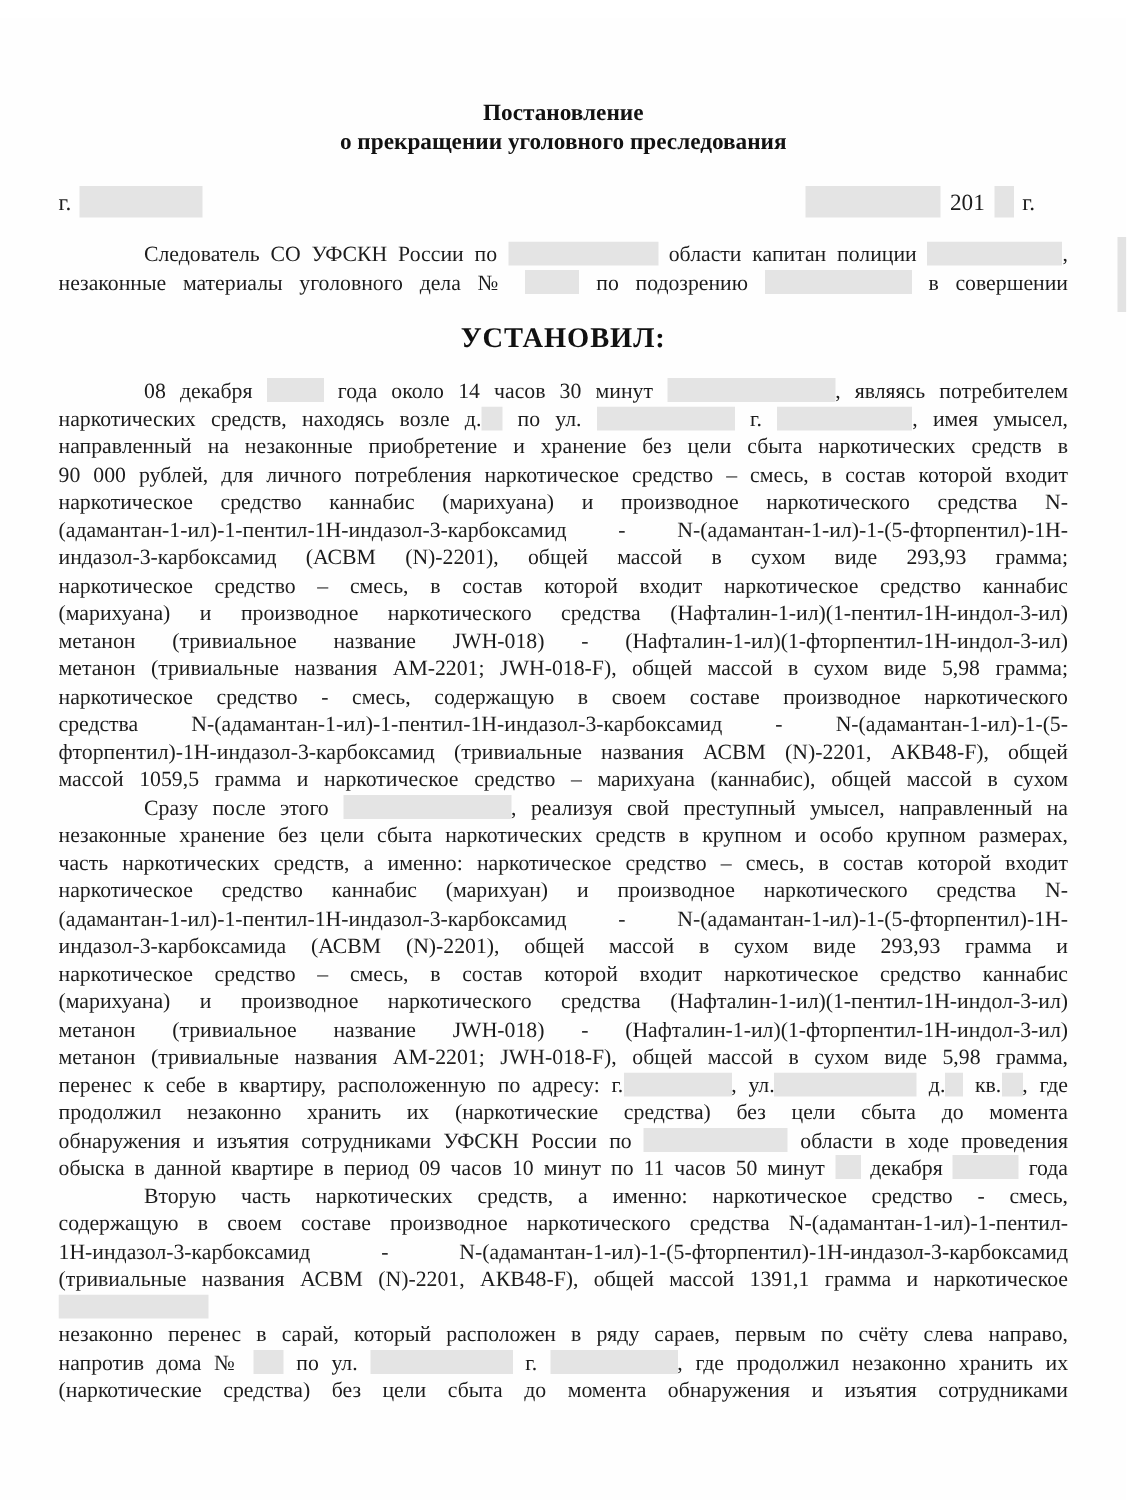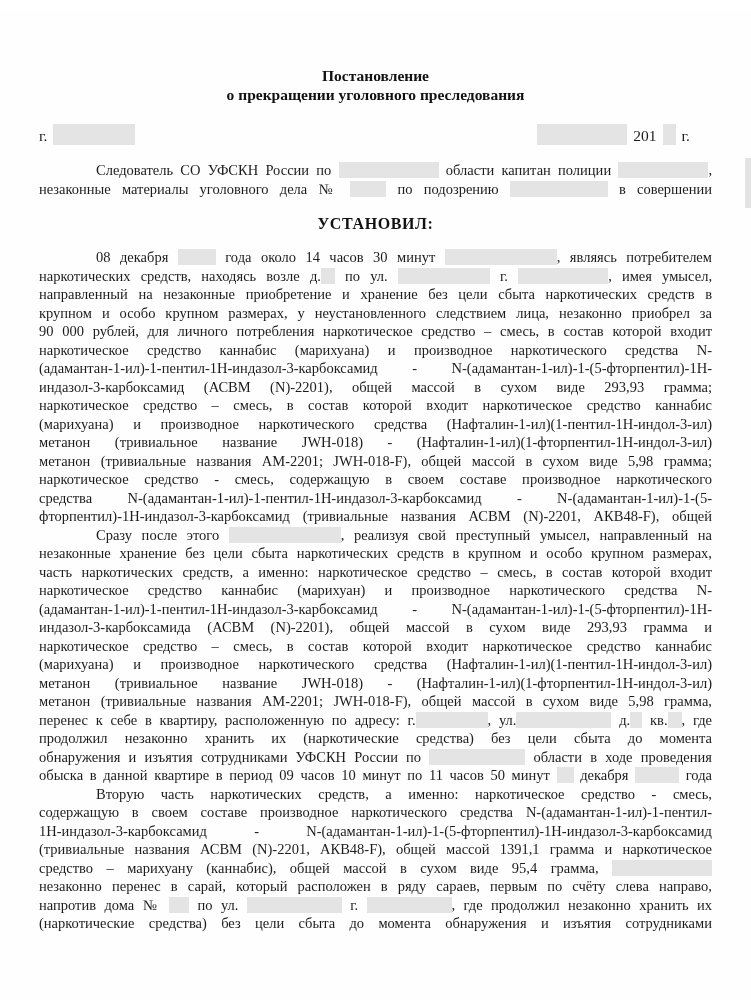--- a/index.html
+++ b/index.html
@@ -22,21 +22,21 @@
   .date-left,.date-right{display:flex;align-items:flex-end;gap:6px;}
   .date-right{margin-right:22px;padding-left:18px;}
   .redact{
     display:inline-block;height:16px;vertical-align:-3px;
     background:#e4e4e4;
   }
   .date-row .redact{height:21px;vertical-align:-4px;}
   .doc-body{margin-top:16px;font-size:14.5px;}
   .para{margin:0;}
   .ustanovil{
-    text-align:center;font-weight:bold;font-size:16px;
+    text-align:center;font-weight:bold;font-size:19px;
     margin-top:17px;letter-spacing:0.6px;color:#111;
   }
   .body-block{margin-top:15px;}
   .line{
     text-align:justify;
     text-align-last:justify;
     height:18.5px;line-height:18.5px;
     overflow:hidden;
     word-spacing:0.5px;
   }
@@ -78,32 +78,32 @@
           <div class="line"><span>Следователь СО УФСКН России по </span><span class="redact" style="width: 100px; background: rgb(228, 228, 228);"></span><span> области капитан полиции </span><span class="redact" style="width: 90px; background: rgb(228, 228, 228);"></span><span>,</span></div>
           <div class="line"><span>незаконные материалы уголовного дела № </span><span class="redact" style="width: 36px; background: rgb(228, 228, 228);"></span><span> по подозрению </span><span class="redact" style="width: 98px; background: rgb(228, 228, 228);"></span><span> в совершении</span></div>
         </div>
       </div>
     <div class="ustanovil">УСТАНОВИЛ:</div>
     <div class="body-block" id="body-slot">
         <div class="para indent">
           <div class="line"><span>08 декабря </span><span class="redact" style="width: 38px; background: rgb(228, 228, 228);"></span><span> года около 14 часов 30 минут </span><span class="redact" style="width: 112px; background: rgb(228, 228, 228);"></span><span>, являясь потребителем</span></div>
           <div class="line"><span>наркотических средств, находясь возле д.</span><span class="redact" style="width: 14px; background: rgb(228, 228, 228);"></span><span> по ул. </span><span class="redact" style="width: 92px; background: rgb(228, 228, 228);"></span><span> г. </span><span class="redact" style="width: 90px; background: rgb(228, 228, 228);"></span><span>, имея умысел,</span></div>
           <div class="line"><span>направленный на незаконные приобретение и хранение без цели сбыта наркотических средств в</span></div>
-          <div class="line"><span>крупном и особо крупном размерах, у неустановленного следствием лица, незаконно приобрел за</span></div>
           <div class="line"><span>90 000 рублей, для личного потребления наркотическое средство – смесь, в состав которой входит</span></div>
           <div class="line"><span>наркотическое средство каннабис (марихуана) и производное наркотического средства N-</span></div>
           <div class="line"><span>(адамантан-1-ил)-1-пентил-1Н-индазол-3-карбоксамид - N-(адамантан-1-ил)-1-(5-фторпентил)-1Н-</span></div>
           <div class="line"><span>индазол-3-карбоксамид (АСВМ (N)-2201), общей массой в сухом виде 293,93 грамма;</span></div>
           <div class="line"><span>наркотическое средство – смесь, в состав которой входит наркотическое средство каннабис</span></div>
           <div class="line"><span>(марихуана) и производное наркотического средства (Нафталин-1-ил)(1-пентил-1Н-индол-3-ил)</span></div>
           <div class="line"><span>метанон (тривиальное название JWH-018) - (Нафталин-1-ил)(1-фторпентил-1Н-индол-3-ил)</span></div>
           <div class="line"><span>метанон (тривиальные названия АМ-2201; JWH-018-F), общей массой в сухом виде 5,98 грамма;</span></div>
           <div class="line"><span>наркотическое средство - смесь, содержащую в своем составе производное наркотического</span></div>
           <div class="line"><span>средства N-(адамантан-1-ил)-1-пентил-1Н-индазол-3-карбоксамид - N-(адамантан-1-ил)-1-(5-</span></div>
           <div class="line"><span>фторпентил)-1Н-индазол-3-карбоксамид (тривиальные названия АСВМ (N)-2201, АКВ48-F), общей</span></div>
+          <div class="line"><span>массой 1059,5 грамма и наркотическое средство – марихуана (каннабис), общей массой в сухом</span></div>
         </div>
         <div class="para indent">
           <div class="line"><span>Сразу после этого </span><span class="redact" style="width: 112px; background: rgb(228, 228, 228);"></span><span>, реализуя свой преступный умысел, направленный на</span></div>
           <div class="line"><span>незаконные хранение без цели сбыта наркотических средств в крупном и особо крупном размерах,</span></div>
           <div class="line"><span>часть наркотических средств, а именно: наркотическое средство – смесь, в состав которой входит</span></div>
           <div class="line"><span>наркотическое средство каннабис (марихуан) и производное наркотического средства N-</span></div>
           <div class="line"><span>(адамантан-1-ил)-1-пентил-1Н-индазол-3-карбоксамид - N-(адамантан-1-ил)-1-(5-фторпентил)-1Н-</span></div>
           <div class="line"><span>индазол-3-карбоксамида (АСВМ (N)-2201), общей массой в сухом виде 293,93 грамма и</span></div>
           <div class="line"><span>наркотическое средство – смесь, в состав которой входит наркотическое средство каннабис</span></div>
           <div class="line"><span>(марихуана) и производное наркотического средства (Нафталин-1-ил)(1-пентил-1Н-индол-3-ил)</span></div>
@@ -112,21 +112,21 @@
           <div class="line"><span>перенес к себе в квартиру, расположенную по адресу: г.</span><span class="redact" style="width: 72px; background: rgb(228, 228, 228);"></span><span>, ул.</span><span class="redact" style="width: 95px; background: rgb(228, 228, 228);"></span><span> д.</span><span class="redact" style="width: 12px; background: rgb(228, 228, 228);"></span><span> кв.</span><span class="redact" style="width: 14px; background: rgb(228, 228, 228);"></span><span>, где</span></div>
           <div class="line"><span>продолжил незаконно хранить их (наркотические средства) без цели сбыта до момента</span></div>
           <div class="line"><span>обнаружения и изъятия сотрудниками УФСКН России по </span><span class="redact" style="width: 96px; background: rgb(228, 228, 228);"></span><span> области в ходе проведения</span></div>
           <div class="line"><span>обыска в данной квартире в период 09 часов 10 минут по 11 часов 50 минут </span><span class="redact" style="width: 17px; background: rgb(228, 228, 228);"></span><span> декабря </span><span class="redact" style="width: 44px; background: rgb(228, 228, 228);"></span><span> года</span></div>
         </div>
         <div class="para indent">
           <div class="line"><span>Вторую часть наркотических средств, а именно: наркотическое средство - смесь,</span></div>
           <div class="line"><span>содержащую в своем составе производное наркотического средства N-(адамантан-1-ил)-1-пентил-</span></div>
           <div class="line"><span>1Н-индазол-3-карбоксамид - N-(адамантан-1-ил)-1-(5-фторпентил)-1Н-индазол-3-карбоксамид</span></div>
           <div class="line"><span>(тривиальные названия АСВМ (N)-2201, АКВ48-F), общей массой 1391,1 грамма и наркотическое</span></div>
-          <div class="line"><span>средство – марихуану (каннабис), общей массой в сухом виде 95,4 грамма, </span><span class="redact" style="width: 100px; background: rgb(228, 228, 228);"></span></div>
+          <div class="line"><span class="redact" style="width: 100px; background: rgb(228, 228, 228);"></span></div>
           <div class="line"><span>незаконно перенес в сарай, который расположен в ряду сараев, первым по счёту слева направо,</span></div>
           <div class="line"><span>напротив дома № </span><span class="redact" style="width: 20px; background: rgb(228, 228, 228);"></span><span> по ул. </span><span class="redact" style="width: 95px; background: rgb(228, 228, 228);"></span><span> г. </span><span class="redact" style="width: 85px; background: rgb(228, 228, 228);"></span><span>, где продолжил незаконно хранить их</span></div>
           <div class="line"><span>(наркотические средства) без цели сбыта до момента обнаружения и изъятия сотрудниками</span></div>
         </div>
       </div>
   </div>
 
 </div>
 
 </body></html>

